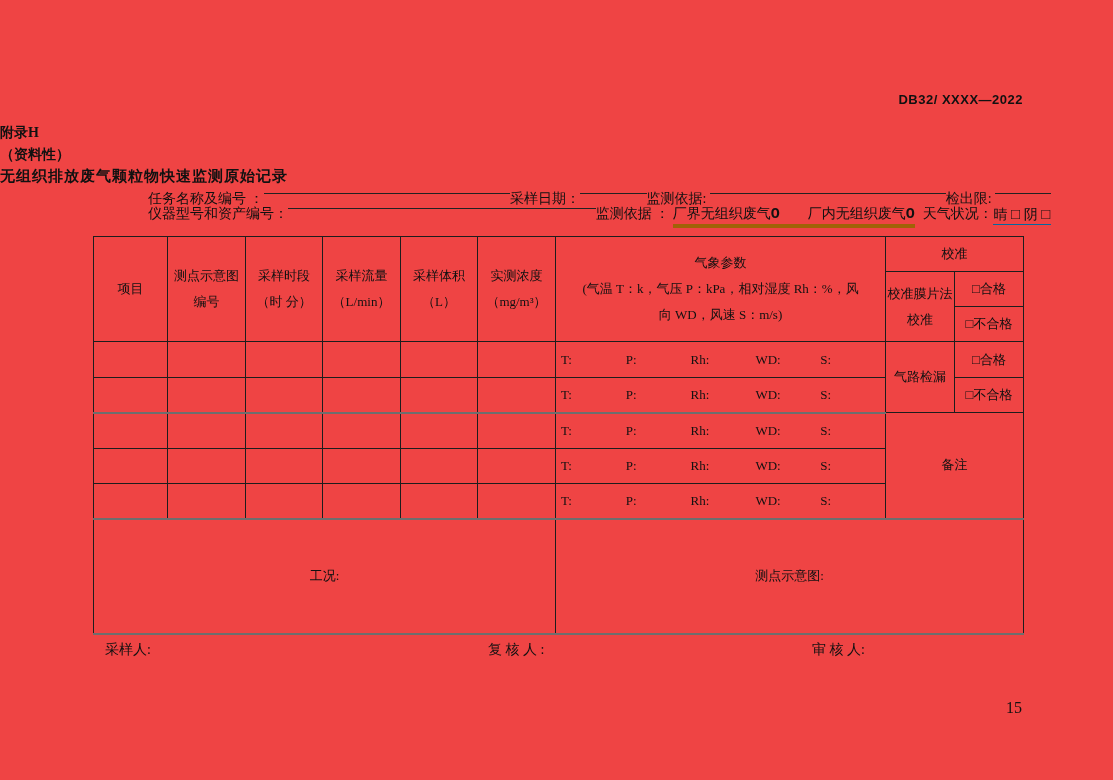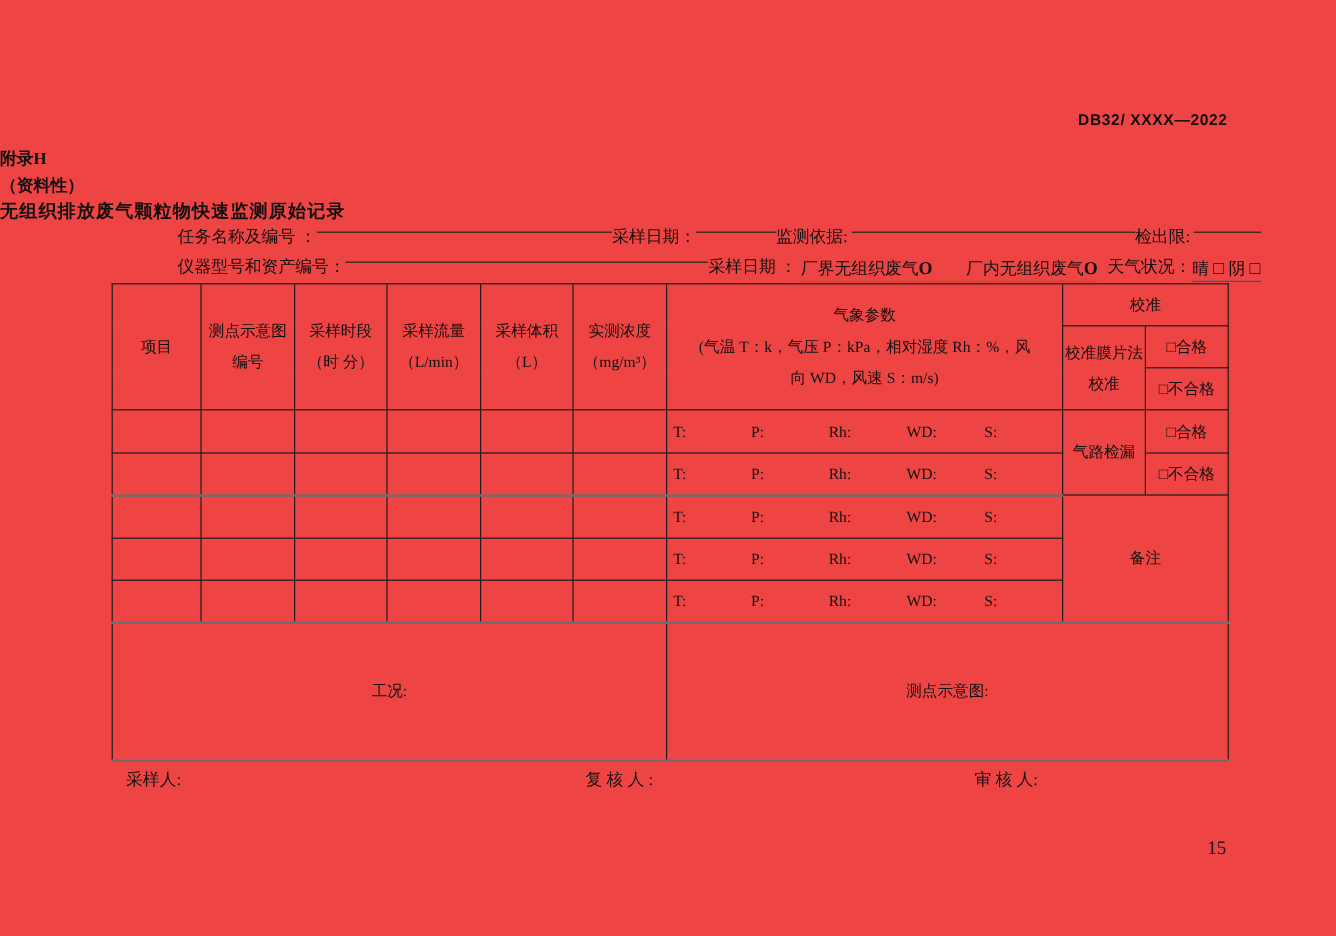--- a/index.html
+++ b/index.html
@@ -22,26 +22,26 @@
   .t-appendix { top:124px; font-size:14px; }
   .t-class    { top:146px; font-size:14px; }
   .t-main     { top:167px; font-size:15px; letter-spacing:1px;font-family:Liberation Mono, monospace; }
 
   
   .fl {
     position:absolute; left:120px; width:903px; height:20px;
     display:flex; align-items:flex-start; font-size:14px; white-space:pre;margin-left:28px;
   }
   .fl1 { top:190px; }
-  .fl2 { top:215px; }
+  .fl2 { top:205px; }
   .lbl { flex:0 0 auto; line-height:18px; }
   .fill { border-bottom:1px solid #222; height:3px; flex-grow:1; }
   .g230 { flex-grow:230; } .g62 { flex-grow:62; } .g220 { flex-grow:220; }
   .g52 { flex-grow:52; }  .g194 { flex-grow:194; }
-  .uspan { border-bottom:1px solid #a16207; line-height:18px; flex:0 0 auto; }
+  .uspan { border-bottom:4px solid #a16207; line-height:18px; flex:0 0 auto;font-family:Liberation Mono, monospace; }
   .uflex { border-bottom:1px solid #0369a1; line-height:18px; flex-grow:1; text-align:center; }
   .omark { font-weight:bold; font-size:15px; }
   .cbox  { font-size:15px; }
   .gap8  { flex:0 0 8px; }
 
   
   table.rec {
     position:absolute; left:93px; top:236px; width:930px;
     border-collapse:collapse; table-layout:fixed; font-size:13px;
   }
@@ -83,21 +83,21 @@
     <span class="fill g62"></span>
     <span class="lbl">监测依据: </span>
     <span class="fill g220"></span>
     <span class="lbl">检出限: </span>
     <span class="fill g52"></span>
   </div>
 
   <div class="fl fl2">
     <span class="lbl">仪器型号和资产编号：</span>
     <span class="fill g194"></span>
-    <span class="lbl">采样日期 ： </span>
+    <span class="lbl">监测依据 ： </span>
     <span class="uspan"><span>厂界无组织废气</span><span class="omark">O</span><span>　　</span><span>厂内无组织废气</span><span class="omark">O</span></span>
     <span class="gap8"></span>
     <span class="lbl">天气状况：</span>
     <span class="uflex"><span>晴 </span><span class="cbox">□</span><span> 阴 </span><span class="cbox">□</span></span>
   </div>
 
   <table class="rec">
     <colgroup>
       <col style="width:74px">
         <col style="width:78px">

